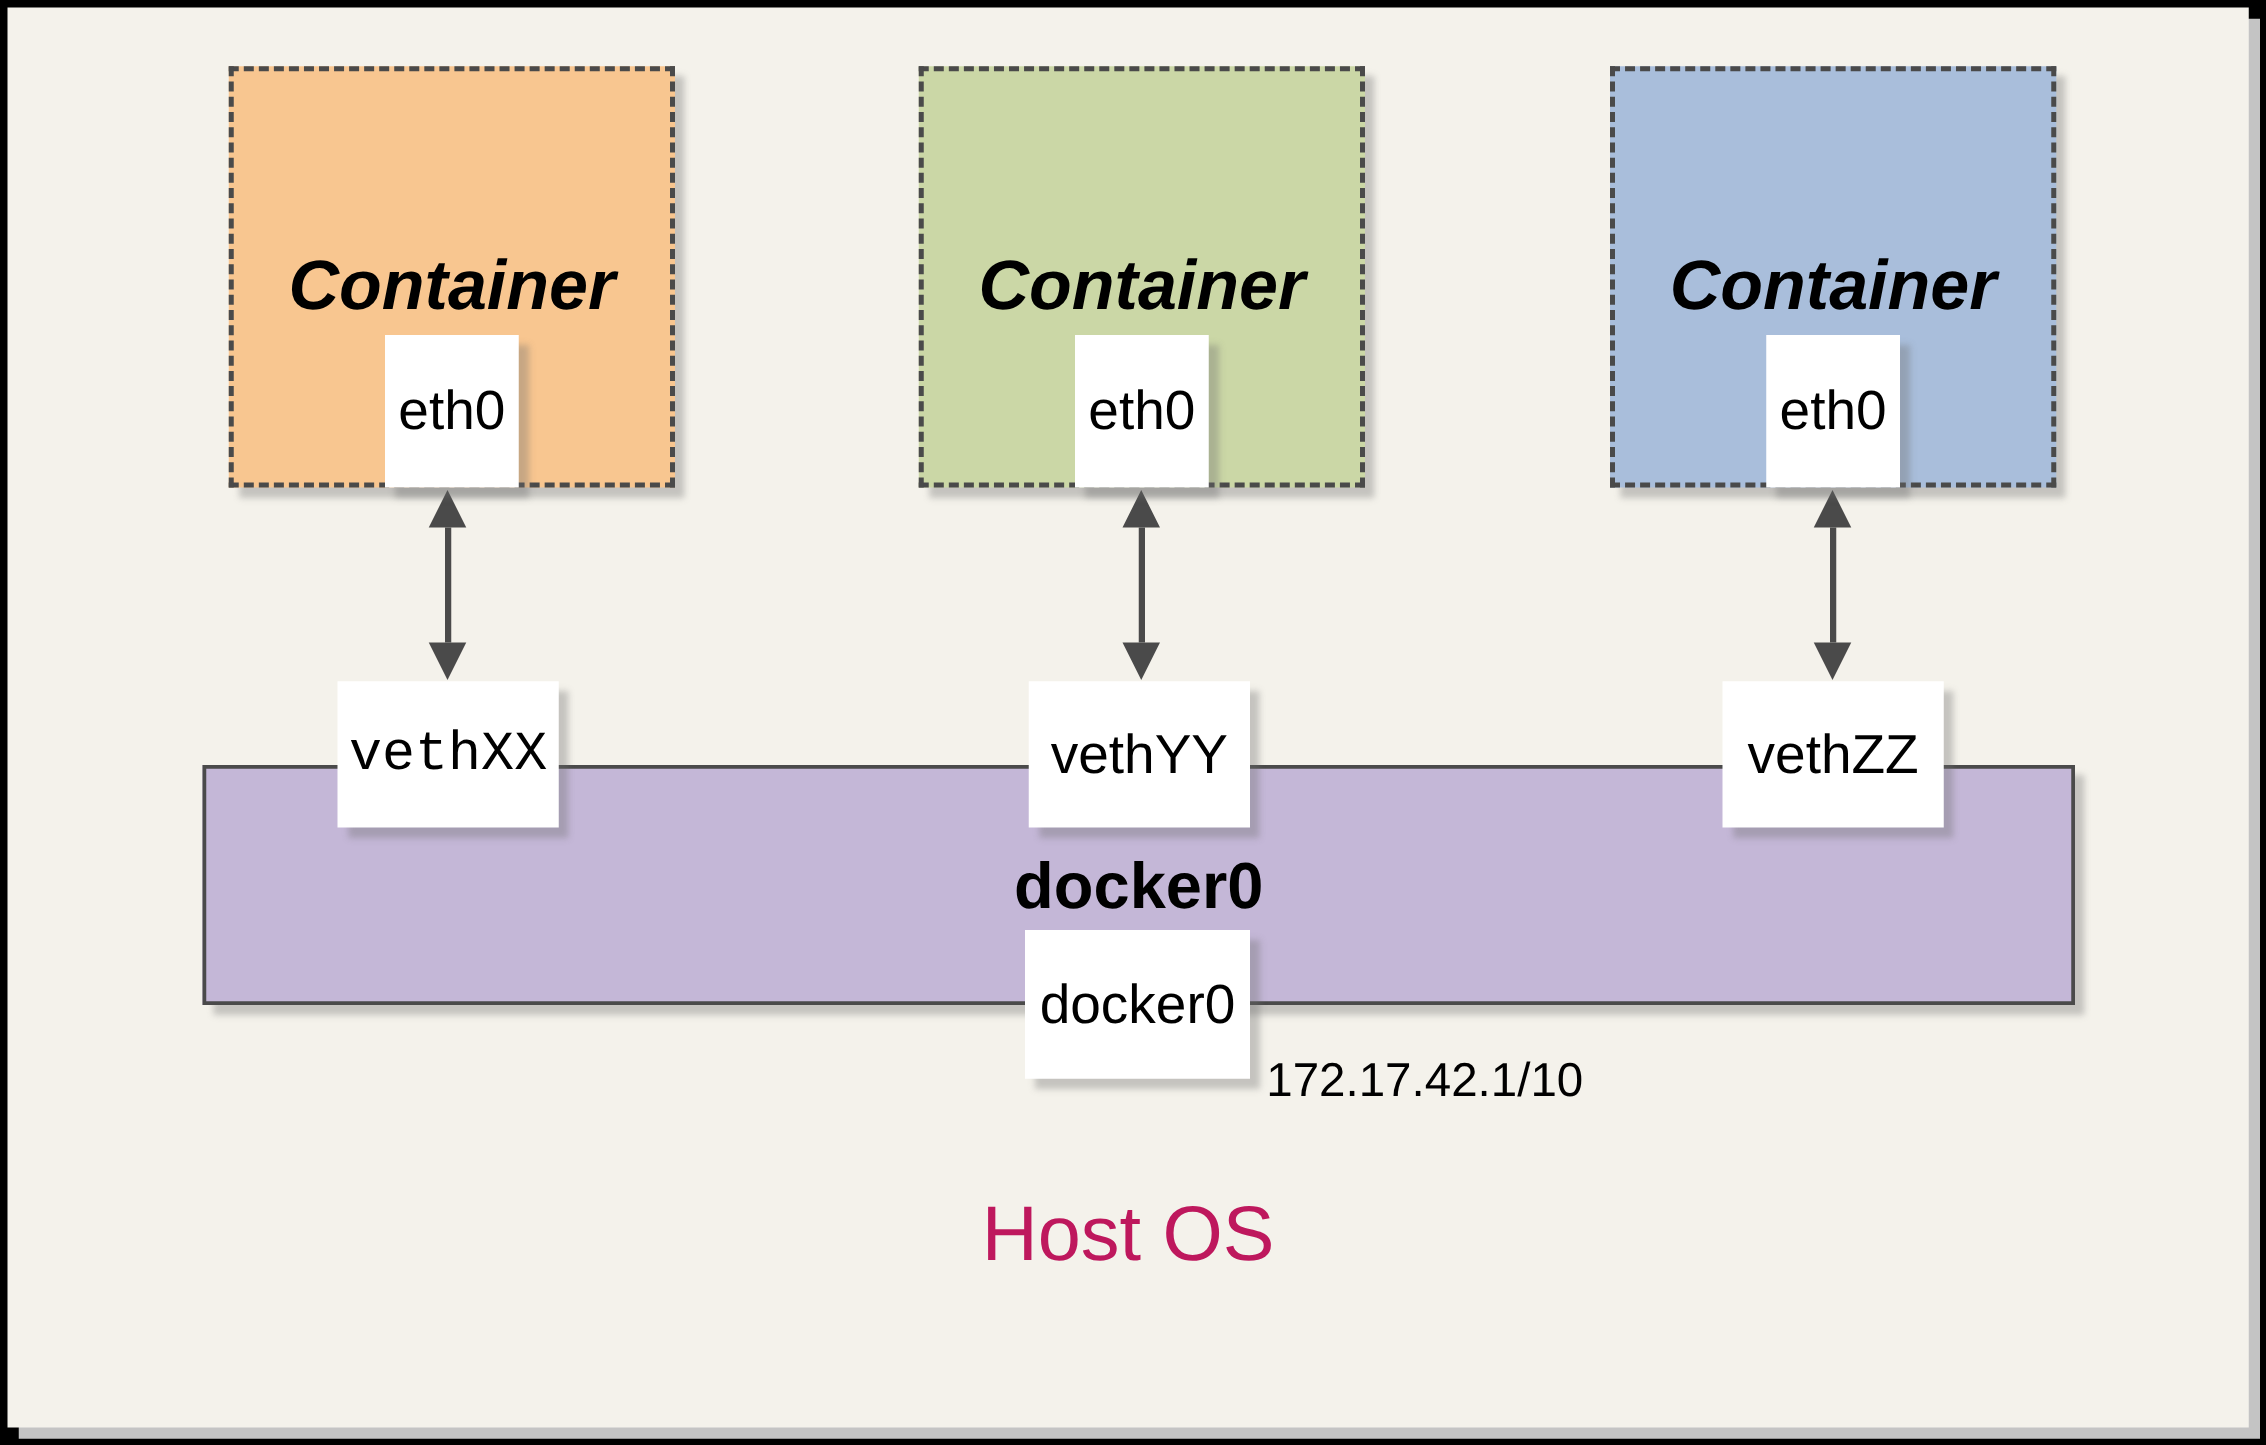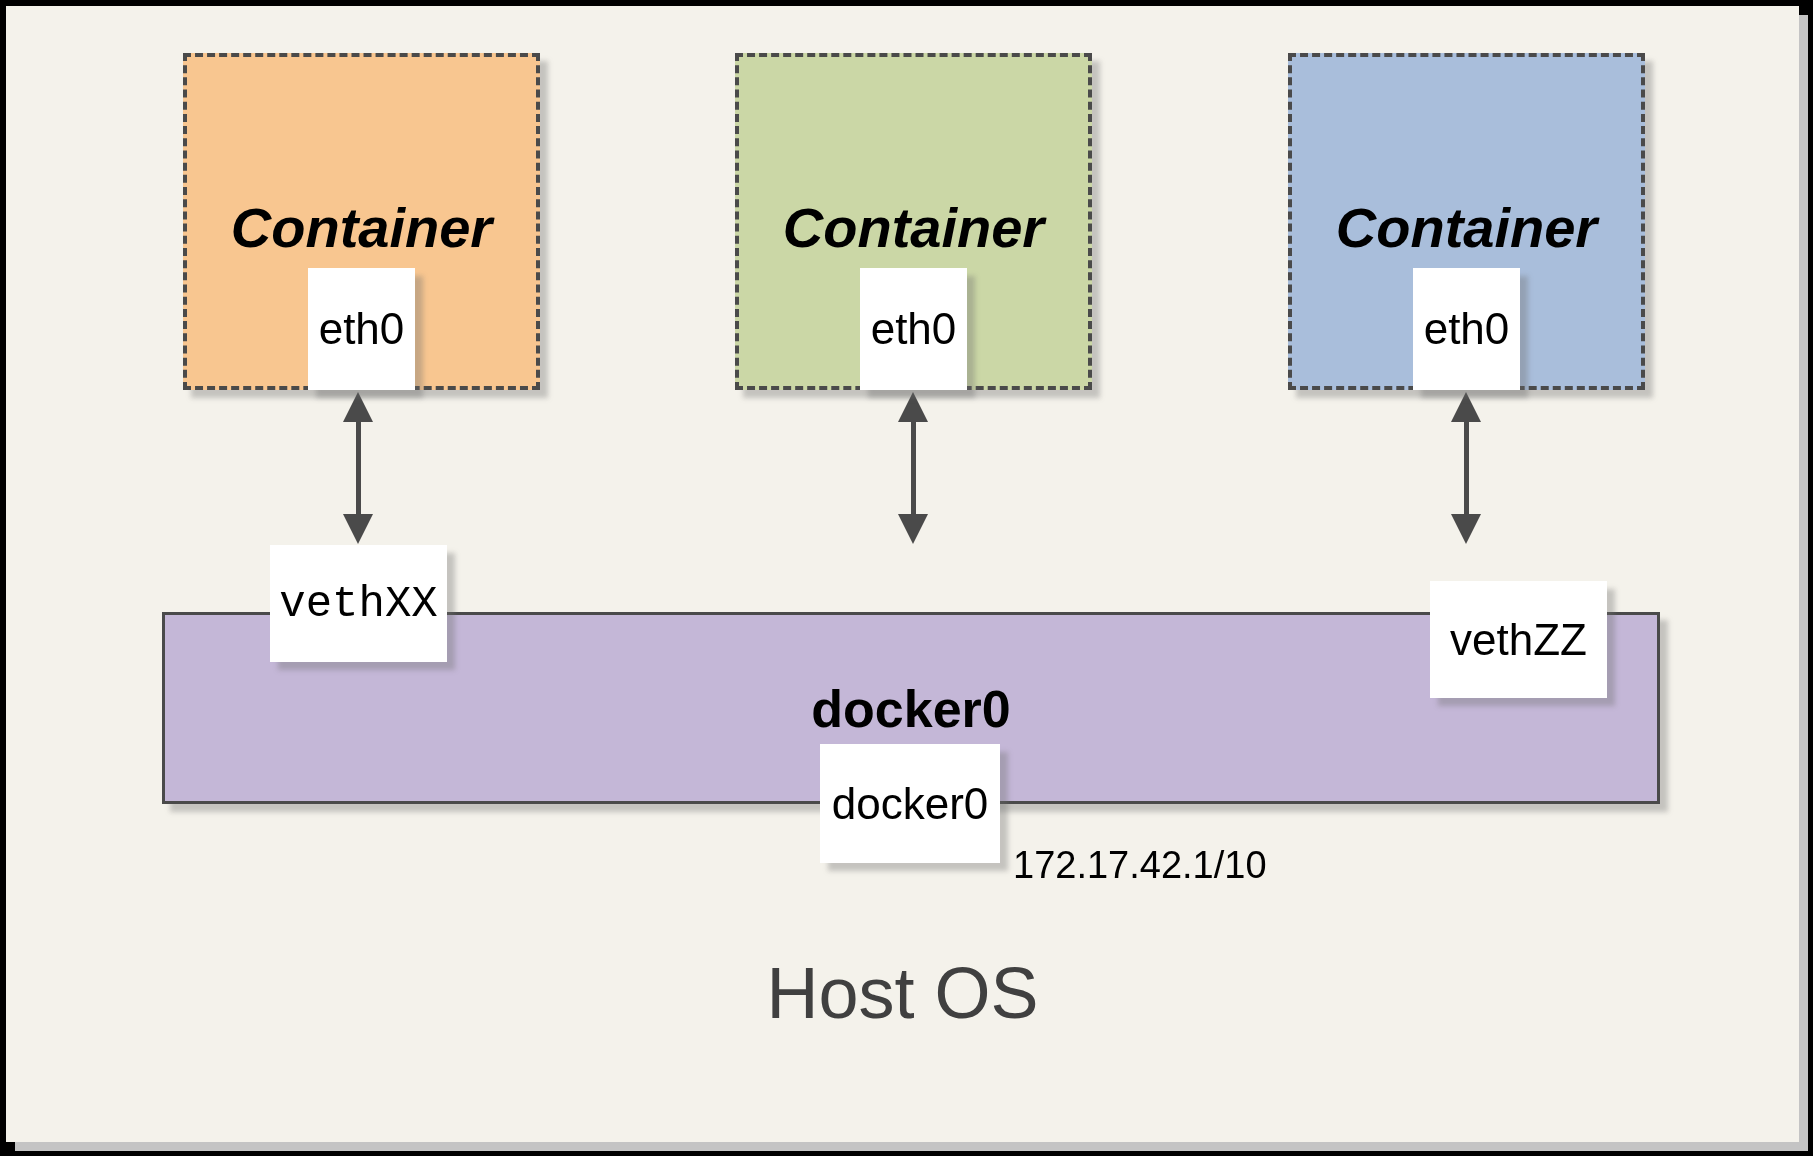--- a/index.html
+++ b/index.html
@@ -117,43 +117,43 @@
     color: #000000;
   }
   
   .veth-box {
     top: 539px;
     width: 177px;
     height: 117px;
   }
   .vb1 { left: 264px; font-family: Liberation Mono, monospace; }
   .vb2 { left: 817px; }
-  .vb3 { left: 1424px; margin-top: 36px; }
+  .vb3 { left: 1372px; }
   .docker0-box {
     left: 814px;
     top: 738px;
     width: 180px;
     height: 119px;
   }
   .ip-label {
     position: absolute;
     left: 1007px;
     top: 838px;
     font-size: 38px;
     color: #000000;
     white-space: nowrap;
   }
   .host-label {
     position: absolute;
     left: 0;
     top: 946px;
     width: 100%;
     text-align: center;
-    font-size: 72px;
-    color: #404040;
+    font-size: 62px;
+    color: #be185d;
   }
 </style>
 </head>
 <body>
 
 <div class="page">
 
   <div class="cbox cbox1">
     <div class="container-label">Container</div>
     <div class="iface-box eth-box">eth0</div>
@@ -183,20 +183,21 @@
     <div class="arrow-head-up"></div>
     <div class="arrow-shaft"></div>
     <div class="arrow-head-down"></div>
   </div>
 
   <div class="bridge-bar">
     <div class="bridge-label">docker0</div>
   </div>
 
   <div class="iface-box veth-box vb1">vethXX</div>
+  <div class="iface-box veth-box vb2">vethYY</div>
   <div class="iface-box veth-box vb3">vethZZ</div>
 
   <div class="iface-box docker0-box">docker0</div>
   <div class="ip-label">172.17.42.1/10</div>
 
   <div class="host-label">Host OS</div>
 
 </div>
 
 </body></html>

